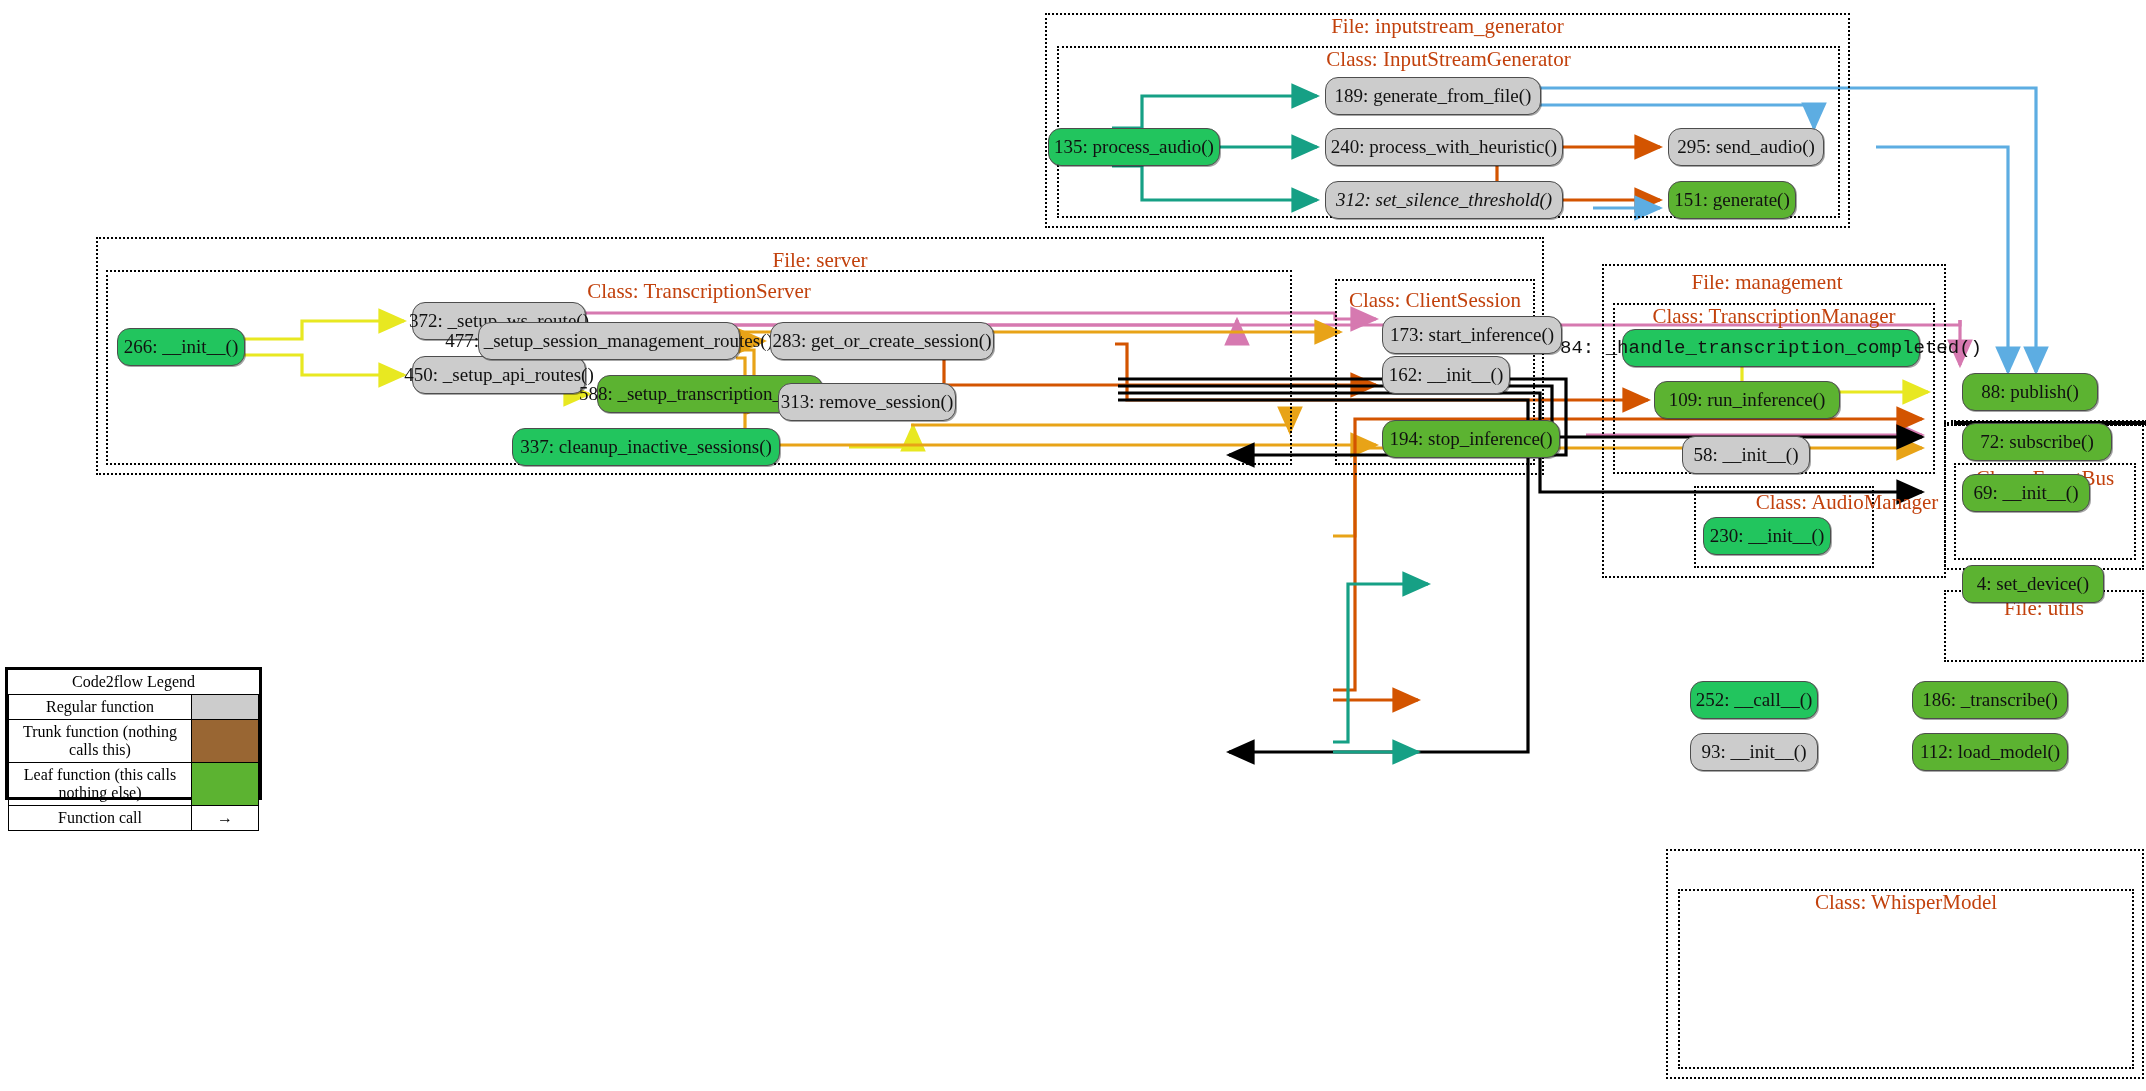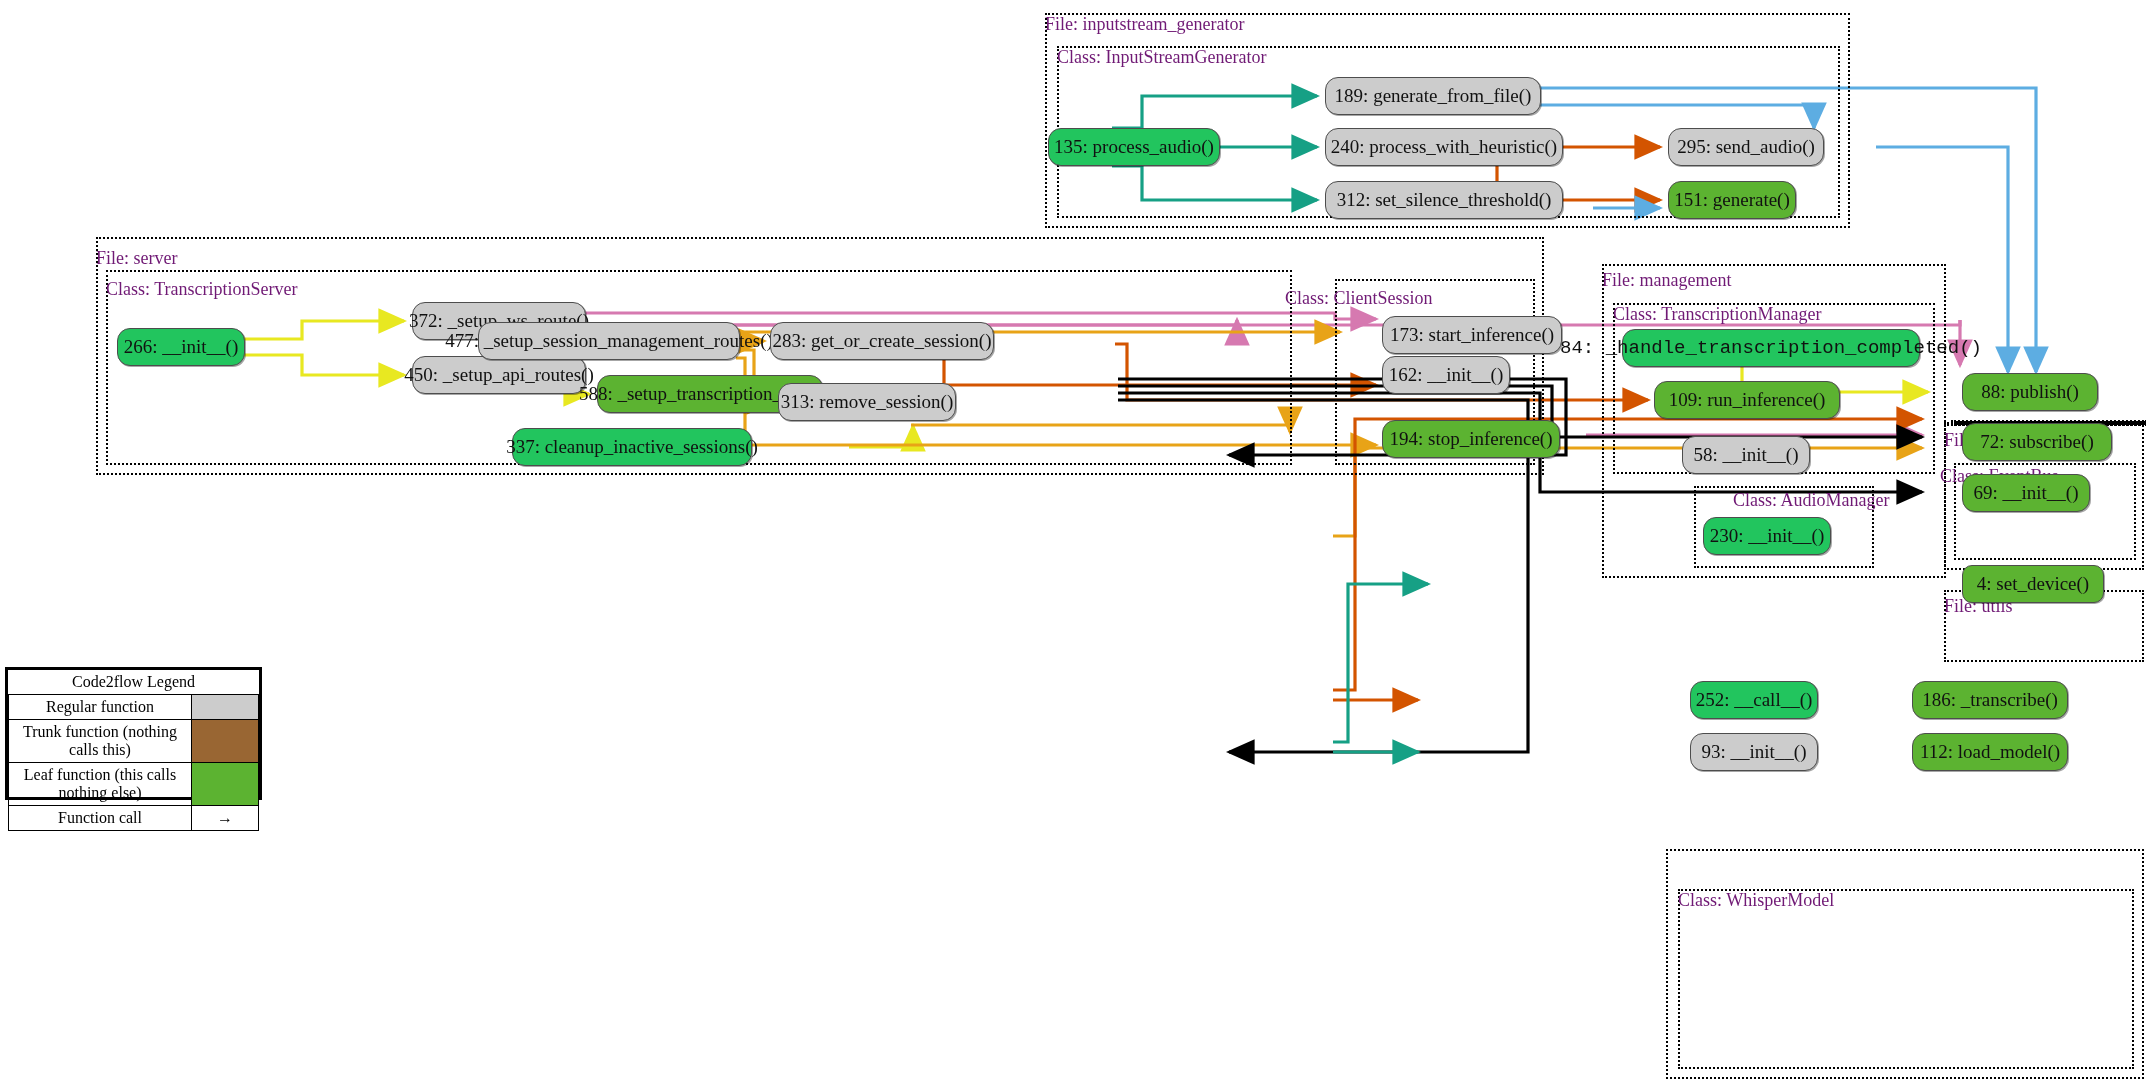--- a/index.html
+++ b/index.html
@@ -1,22 +1,22 @@
 <!DOCTYPE html>
 <html><head>
 <meta charset="utf-8">
 <style>
   html,body{margin:0;padding:0;background:#ffffff;}
   body{font-family:"Liberation Serif","DejaVu Serif",serif;}
   #canvas{position:relative;width:2146px;height:1091px;background:#fff;overflow:hidden;}
 
   
   .cluster{position:absolute;border:2px dotted #000;box-sizing:border-box;}
-  .cluster-label{position:absolute;font-size:18px;color:#701a75;white-space:nowrap;
-                 text-align:left;background:transparent;}
+  .cluster-label{position:absolute;font-size:21px;color:#c2410c;white-space:nowrap;
+                 text-align:center;background:transparent;}
 
   
   .node{position:absolute;box-sizing:border-box;border:1.6px solid #4d4d4d;
         border-radius:13px;display:flex;align-items:center;justify-content:center;
         font-size:19px;color:#111;white-space:nowrap;padding:0 12px;
         box-shadow:1px 1px 0 rgba(0,0,0,.35);}
   .n-regular{background:#cccccc;}
   .n-trunk{background:#22c55e;}
   .n-leaf{background:#5cb331;}
 
@@ -169,29 +169,29 @@
 
   <div class="cluster" style="left:1666px;top:849px;width:478px;height:230px;"></div>
 
   <div class="cluster" style="left:1678px;top:889px;width:456px;height:180px;"></div>
   <div class="cluster-label" style="left:1678px;top:890px;width:456px;">Class: WhisperModel</div>
 
   <div class="node n-regular" style="left:1325px;top:77px;width:216px;height:38px;">189: generate_from_file()</div>
   <div class="node n-trunk" style="left:1048px;top:128px;width:172px;height:38px;">135: process_audio()</div>
   <div class="node n-regular" style="left:1325px;top:128px;width:238px;height:38px;">240: process_with_heuristic()</div>
   <div class="node n-regular" style="left:1668px;top:128px;width:156px;height:38px;">295: send_audio()</div>
-  <div class="node n-regular" style="left:1325px;top:181px;width:238px;height:38px;">312: set_silence_threshold()</div>
+  <div class="node n-regular" style="left:1325px;top:181px;width:238px;height:38px;font-style:italic;">312: set_silence_threshold()</div>
   <div class="node n-leaf" style="left:1668px;top:181px;width:128px;height:38px;">151: generate()</div>
 
   <div class="node n-trunk" style="left:117px;top:328px;width:128px;height:38px;">266: __init__()</div>
   <div class="node n-regular" style="left:412px;top:302px;width:174px;height:38px;">372: _setup_ws_route()</div>
   <div class="node n-regular" style="left:412px;top:356px;width:174px;height:38px;">450: _setup_api_routes()</div>
   <div class="node n-regular" style="left:478px;top:322px;width:262px;height:38px;">477: _setup_session_management_routes()</div>
   <div class="node n-leaf" style="left:597px;top:375px;width:226px;height:38px;">588: _setup_transcription_routes()</div>
-  <div class="node n-trunk" style="left:512px;top:428px;width:240px;height:38px;">337: cleanup_inactive_sessions()</div>
+  <div class="node n-trunk" style="left:512px;top:428px;width:268px;height:38px;">337: cleanup_inactive_sessions()</div>
   <div class="node n-regular" style="left:770px;top:322px;width:224px;height:38px;">283: get_or_create_session()</div>
   <div class="node n-regular" style="left:778px;top:383px;width:178px;height:38px;">313: remove_session()</div>
 
   <div class="node n-regular" style="left:1382px;top:316px;width:180px;height:38px;">173: start_inference()</div>
   <div class="node n-regular" style="left:1382px;top:356px;width:128px;height:38px;">162: __init__()</div>
   <div class="node n-leaf" style="left:1382px;top:420px;width:178px;height:38px;">194: stop_inference()</div>
 
   <div class="node n-trunk" style="left:1622px;top:329px;width:298px;height:38px;font-family:Liberation Mono, monospace;">84: _handle_transcription_completed()</div>
   <div class="node n-leaf" style="left:1654px;top:381px;width:186px;height:38px;">109: run_inference()</div>
   <div class="node n-regular" style="left:1682px;top:436px;width:128px;height:38px;">58: __init__()</div>

